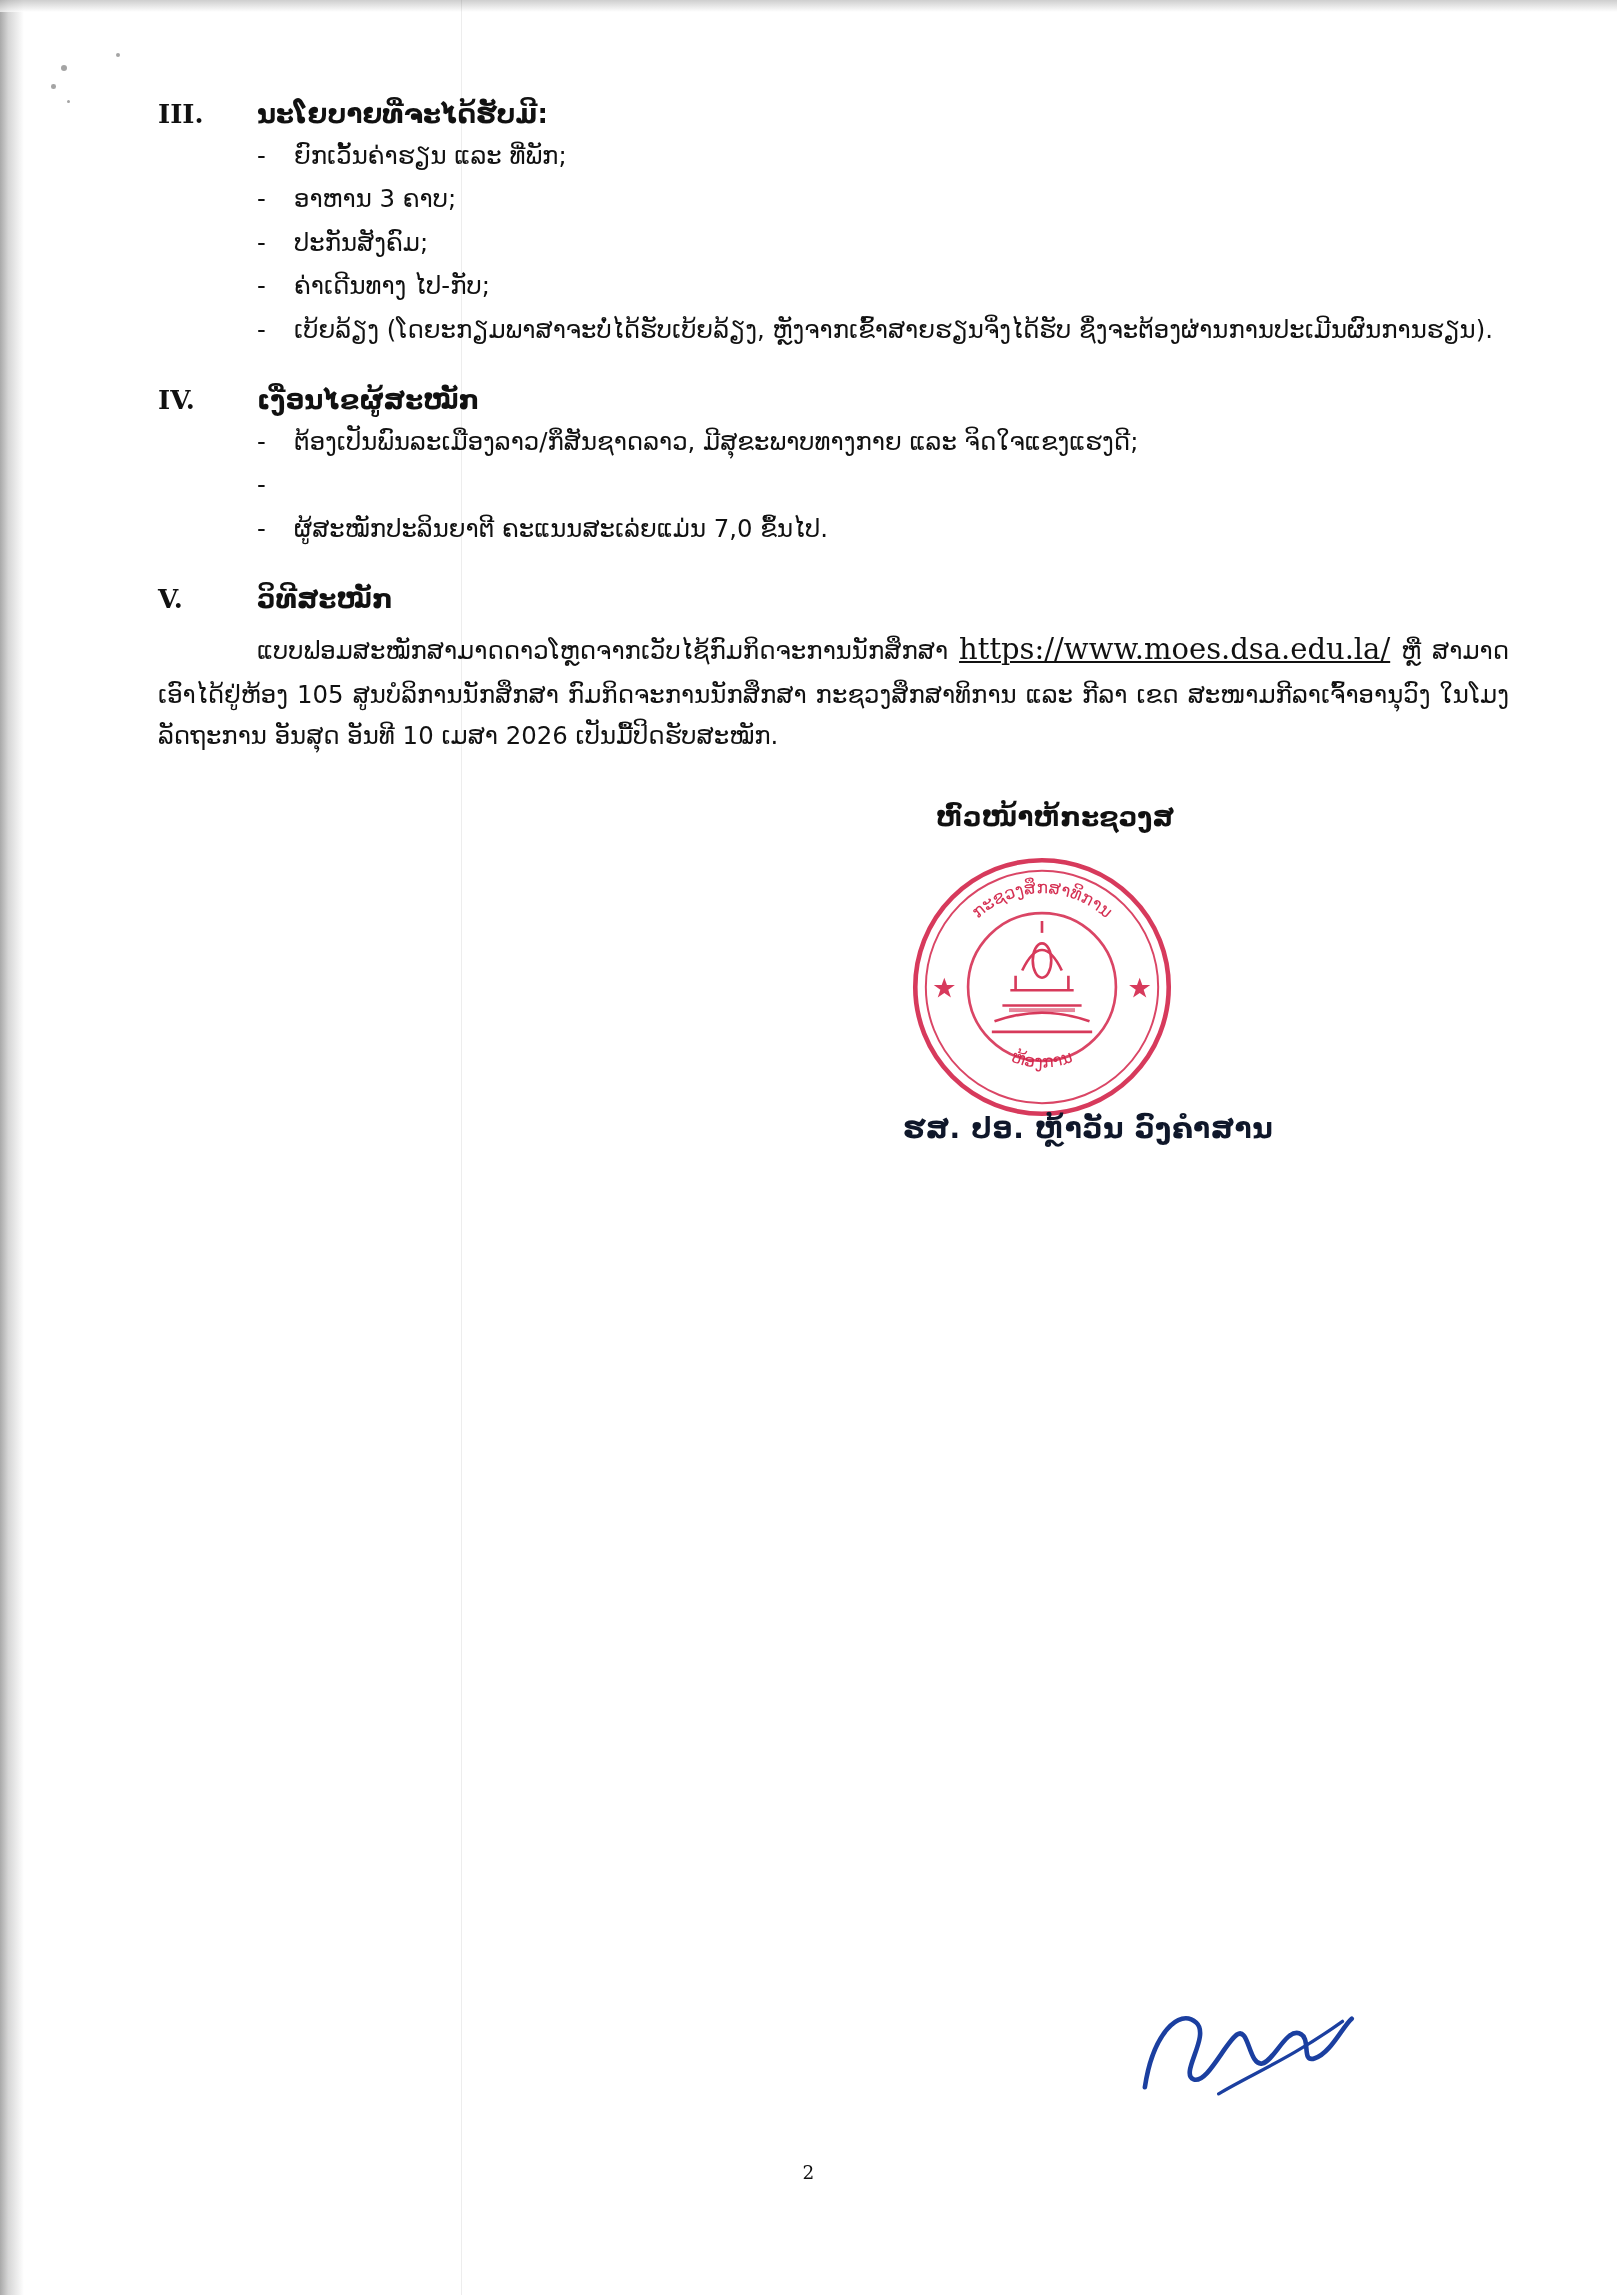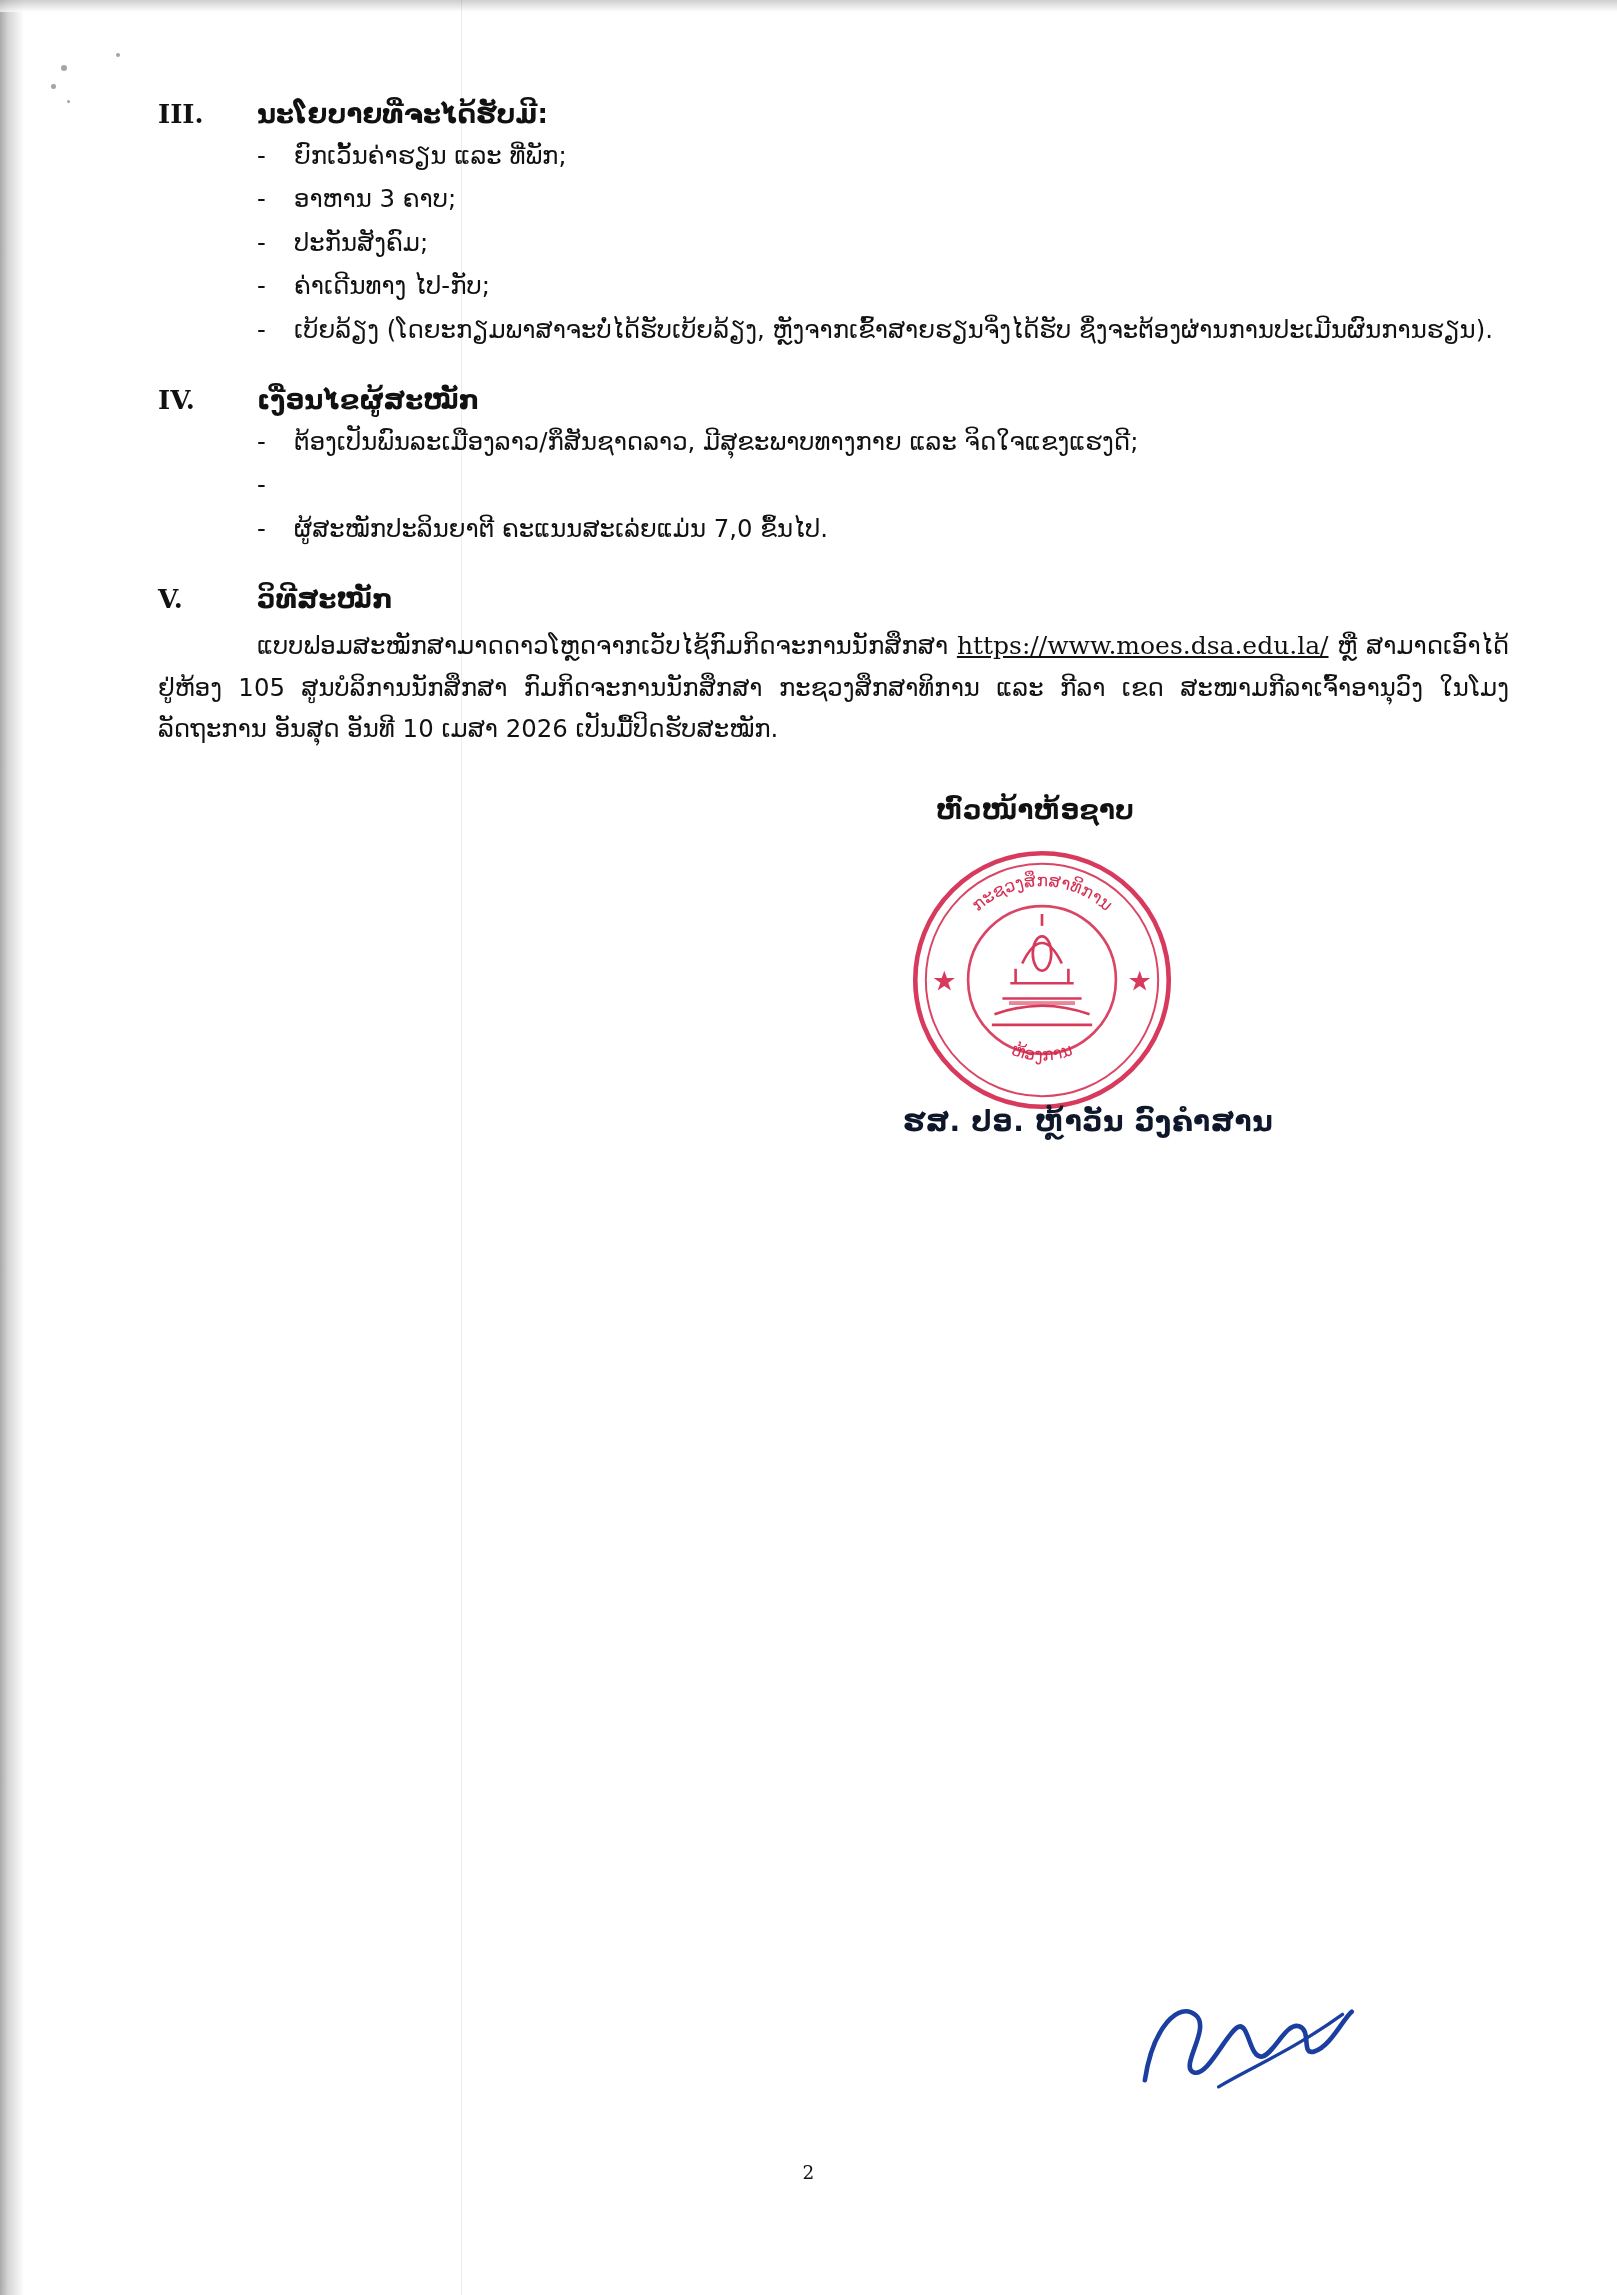--- a/index.html
+++ b/index.html
@@ -96,21 +96,21 @@
   p.body-text {
     font-size: 24.4px;
     line-height: 1.68;
     margin: 10.5px 0 0 0;
     text-align: justify;
   }
   p.indent { text-indent: 99px; }
   .link {
     color: #111;
     font-family: "DejaVu Serif", "Liberation Serif", serif;
-    font-size: 25px;
+    font-size: 29px;
   }
 
   .closing {
     margin-top: 30px;
     text-indent: 99px;
     font-size: 24.4px;
     line-height: 1.68;
   }
 
   
@@ -238,21 +238,21 @@
 
     <div class="section-head">
       <span class="roman">V.</span>
       <span class="sec-title">ວິທີສະໝັກ</span>
     </div>
 
     <p class="body-text indent"><span>ແບບຟອມສະໝັກສາມາດດາວໂຫຼດຈາກເວັບໄຊ້ກົມກິດຈະການນັກສຶກສາ </span><a class="link" href="#">https://www.moes.dsa.edu.la/</a><span> ຫຼື ສາມາດເອົາໄດ້ຢູ່ຫ້ອງ 105 ສູນບໍລິການນັກສຶກສາ ກົມກິດຈະການນັກສຶກສາ ກະຊວງສຶກສາທິການ ແລະ ກີລາ ເຂດ ສະໜາມກີລາເຈົ້າອານຸວົງ ໃນໂມງລັດຖະການ ອັນສຸດ ອັນທີ 10 ເມສາ 2026 ເປັນມື້ປິດຮັບສະໝັກ.</span></p>
 
 
     <div class="sign-block">
-      <div class="sign-title">ຫົວໜ້າຫ້ອຊາບ</div>
+      <div class="sign-title">ຫົວໜ້າຫ້ກະຊວງສ</div>
 
       <div class="stamp-wrap">
         <svg class="stamp" viewBox="0 0 400 400">
           <defs>
             <path id="arcTop" d="M 58,200 A 142,142 0 0 1 342,200" fill="none"></path>
             <path id="arcBot" d="M 78,200 A 122,122 0 0 0 322,200" fill="none"></path>
           </defs>
           <circle cx="200" cy="200" r="192" fill="none" stroke="#d3254a" stroke-width="7" opacity=".9"></circle>
           <circle cx="200" cy="200" r="176" fill="none" stroke="#d3254a" stroke-width="3" opacity=".85"></circle>
           <circle cx="200" cy="200" r="112" fill="none" stroke="#d3254a" stroke-width="4" opacity=".85"></circle>

